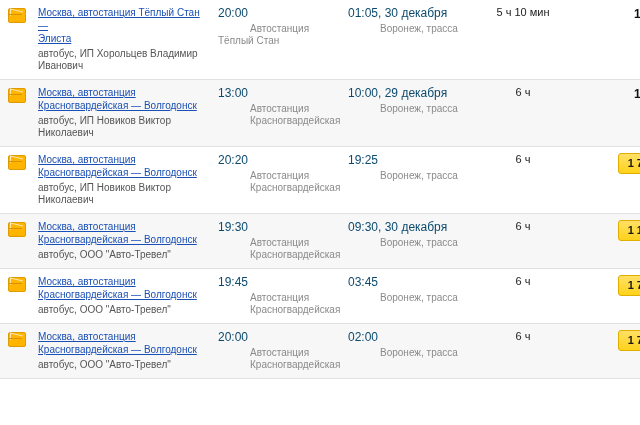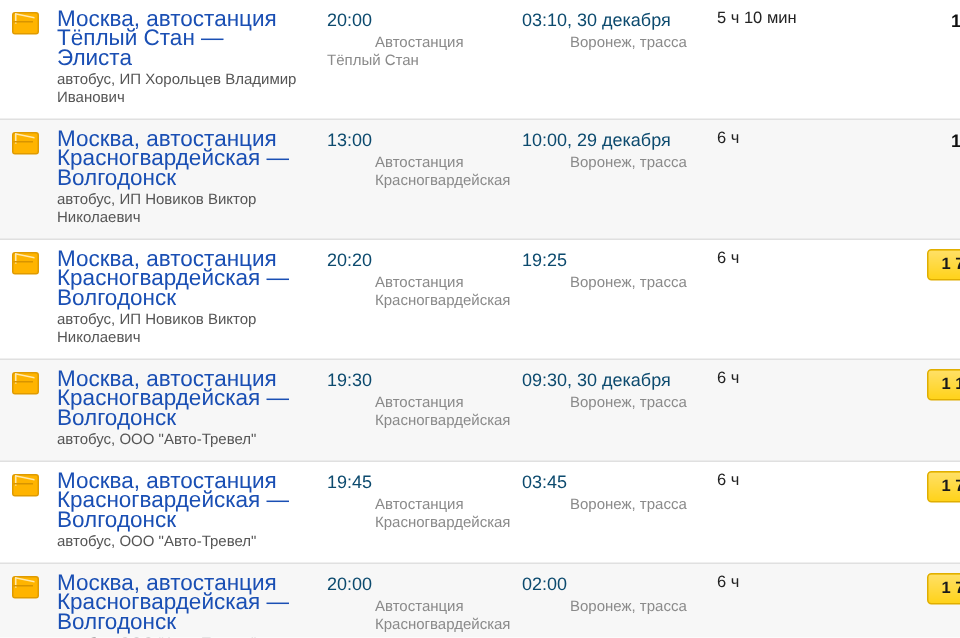--- a/index.html
+++ b/index.html
@@ -27,21 +27,21 @@
     vertical-align: top;
     padding: 6px 6px 7px 6px;
   }
   .row.alt td {
     background: #f7f7f7;
   }
   .c-icon   { width: 24px;  padding-left: 8px !important; padding-right: 0 !important; }
   .c-route  { width: 168px; }
   .c-dep    { width: 118px; }
   .c-arr    { width: 118px; }
-  .c-dur    { width: 90px;  }
+  .c-dur    { width: 90px; text-align: center;  }
   .c-price  { width: 98px; text-align: right; padding-right: 10px !important; }
 
   
   .icon-box {
     width: 16px;
     height: 13px;
     background: #ffb400;
     border: 1px solid #e09b00;
     border-radius: 2px;
     position: relative;
@@ -64,21 +64,22 @@
     position: absolute;
     left: 0;
     top: 0;
     width: 13px;
     height: 5px;
     border-bottom: 1px solid #d89400;
   }
 
   .route-link {
     color: #1a4fb4;
-    font-size: 15px;
+    text-decoration: underline;
+    font-size: 10px;
     line-height: 13px;
     display: block;
     cursor: pointer;
   }
   .route-sub {
     color: #555555;
     font-size: 10px;
     line-height: 12px;
     margin-top: 3px;
   }
@@ -138,21 +139,21 @@
         </td>
         <td class="c-route">
           <a class="route-link"><span>Москва, автостанция Тёплый Стан —</span><br><span>Элиста</span></a>
           <div class="route-sub">автобус, ИП Хорольцев Владимир Иванович</div>
         </td>
         <td class="c-dep">
           <div class="time">20:00</div>
           <div class="meta"><span class="station">Автостанция Тёплый Стан</span></div>
         </td>
         <td class="c-arr">
-          <div class="time">03:10, 30 декабря</div>
+          <div class="time">01:05, 30 декабря</div>
           <div class="meta"><span class="station">Воронеж, трасса</span></div>
         </td>
         <td class="c-dur">
           <div class="dur">5 ч 10 мин</div>
         </td>
         <td class="c-price"><span class="price-plain">1 200 р.</span></td>
       </tr>
       <tr class="row alt">
         <td class="c-icon">
           <div class="icon-box"></div>

